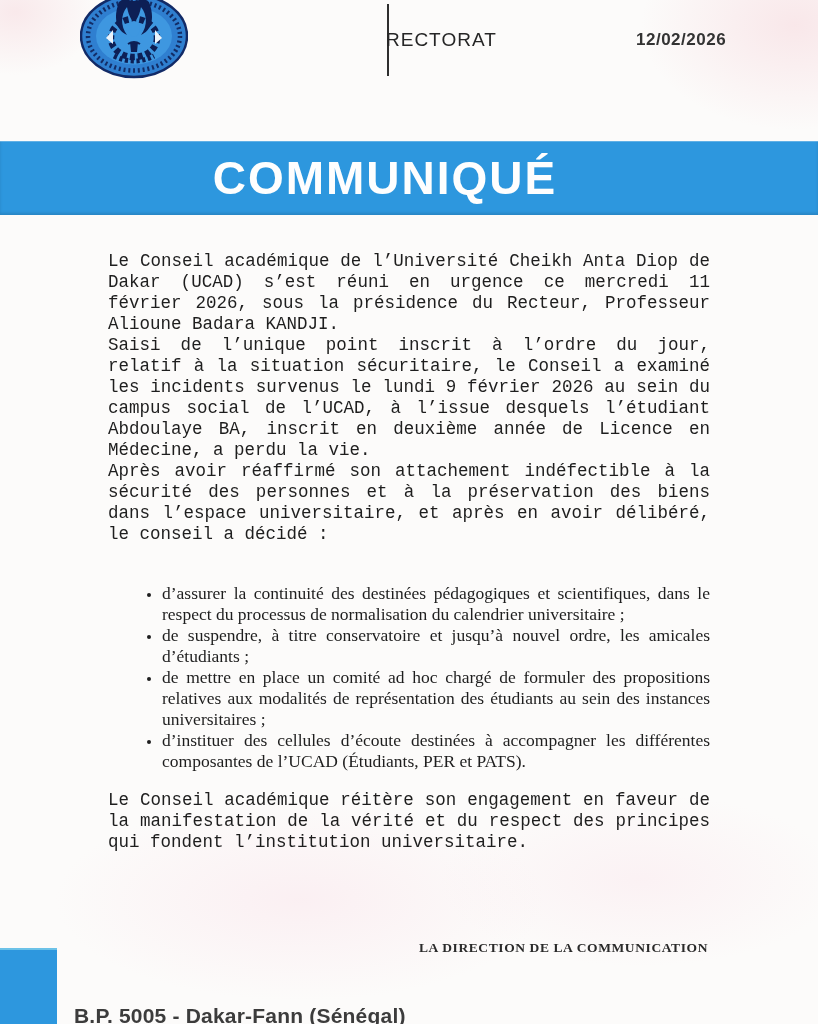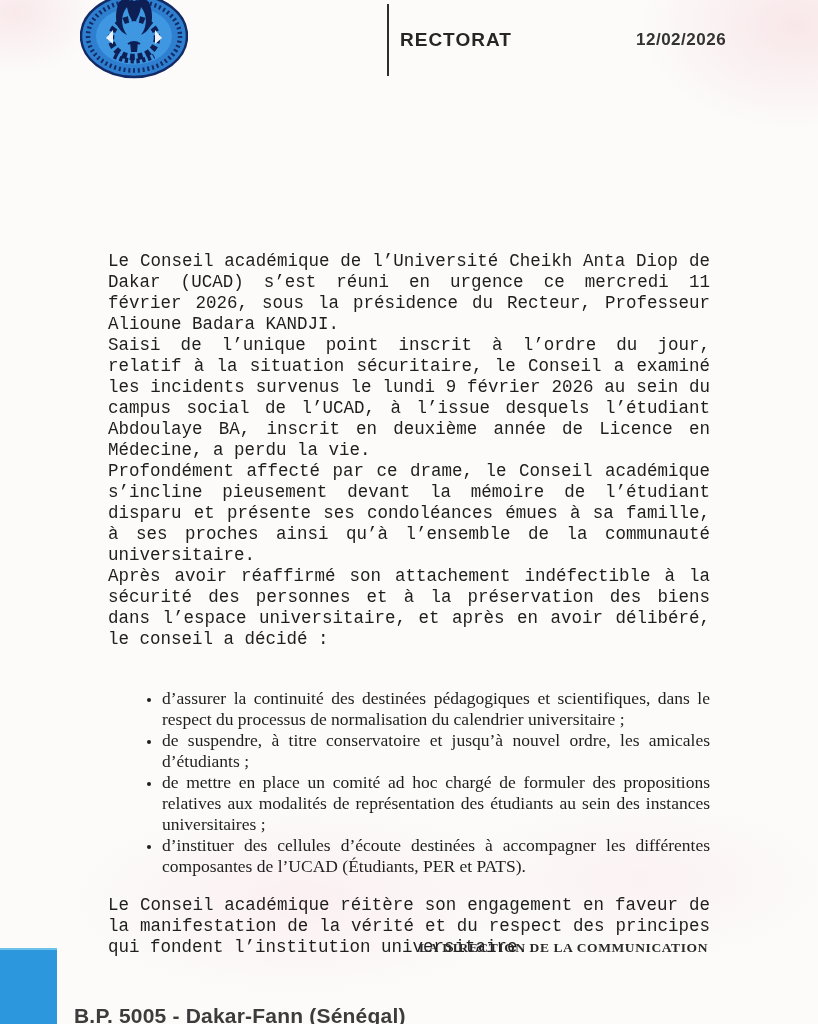--- a/index.html
+++ b/index.html
@@ -31,22 +31,22 @@
     position: absolute; left: 198px; top: 8px;
     font-weight: 700; font-size: 20px; line-height: 24px;
     letter-spacing: 0.3px; color: #262626;
     white-space: pre-line;
   }
   .header-divider {
     position: absolute; left: 387px; top: 4px;
     width: 2px; height: 72px; background: #2e2e2e;
   }
   .department {
-    position: absolute; left: 400px; top: 29px;
-    font-weight: 700; font-size: 19px; letter-spacing: 1px; color: #262626;
+    position: absolute; left: 386px; top: 29px;
+    font-weight: 400; font-size: 19px; letter-spacing: 1px; color: #262626;
   }
   .doc-date {
     position: absolute; left: 636px; top: 30px;
     font-weight: 700; font-size: 17px; letter-spacing: 0.5px; color: #333;
   }
 
   
   .banner {
     position: absolute; left: 0; top: 141px;
     width: 818px; height: 74px;
@@ -115,25 +115,27 @@
       <path d="M48 48 Q54 44 60 48" stroke="#0d1f55" stroke-width="2" fill="none"></path>
       <path d="M34 60 Q54 70 74 60" stroke="#0d1f55" stroke-width="5" fill="none" stroke-dasharray="3.2 2.6"></path>
       <polygon points="26,42 33,34 33,48" fill="#eaf3fb"></polygon>
       <polygon points="82,42 75,34 75,48" fill="#eaf3fb"></polygon>
     </svg>
     <div class="header-divider"></div>
     <div class="department">RECTORAT</div>
     <div class="doc-date">12/02/2026</div>
   </div>
 
+  <div class="banner">
+    <div class="banner-title">COMMUNIQUÉ</div>
+  </div>
 
   <div class="content">
     <p>Le Conseil académique de l’Université Cheikh Anta Diop de Dakar (UCAD) s’est réuni en urgence ce mercredi 11 février 2026, sous la présidence du Recteur, Professeur Alioune Badara KANDJI.</p>
     <p>Saisi de l’unique point inscrit à l’ordre du jour, relatif à la situation sécuritaire, le Conseil a examiné les incidents survenus le lundi 9 février 2026 au sein du campus social de l’UCAD, à l’issue desquels l’étudiant Abdoulaye BA, inscrit en deuxième année de Licence en Médecine, a perdu la vie.</p>
-    <p>Profondément affecté par ce drame, le Conseil académique s’incline pieusement devant la mémoire de l’étudiant disparu et présente ses condoléances émues à sa famille, à ses proches ainsi qu’à l’ensemble de la communauté universitaire.</p>
     <p>Après avoir réaffirmé son attachement indéfectible à la sécurité des personnes et à la préservation des biens dans l’espace universitaire, et après en avoir délibéré, le conseil a décidé :</p>
 
     <ul class="decisions">
       <li>d’assurer la continuité des destinées pédagogiques et scientifiques, dans le respect du processus de normalisation du calendrier universitaire ;</li>
       <li>de suspendre, à titre conservatoire et jusqu’à nouvel ordre, les amicales d’étudiants ;</li>
       <li>de mettre en place un comité ad hoc chargé de formuler des propositions relatives aux modalités de représentation des étudiants au sein des instances universitaires ;</li>
       <li>d’instituer des cellules d’écoute destinées à accompagner les différentes composantes de l’UCAD (Étudiants, PER et PATS).</li>
     </ul>
 
     <p class="closing">Le Conseil académique réitère son engagement en faveur de la manifestation de la vérité et du respect des principes qui fondent l’institution universitaire.</p>

